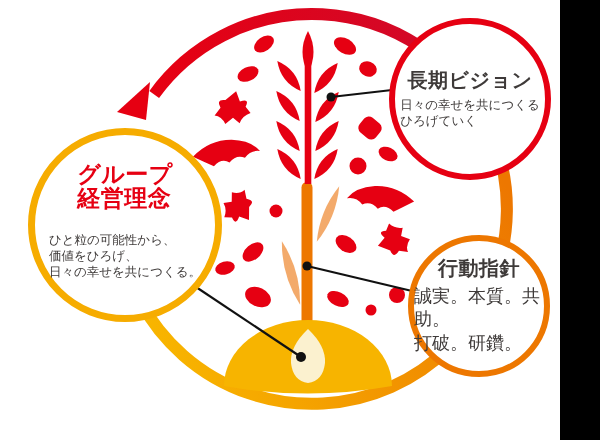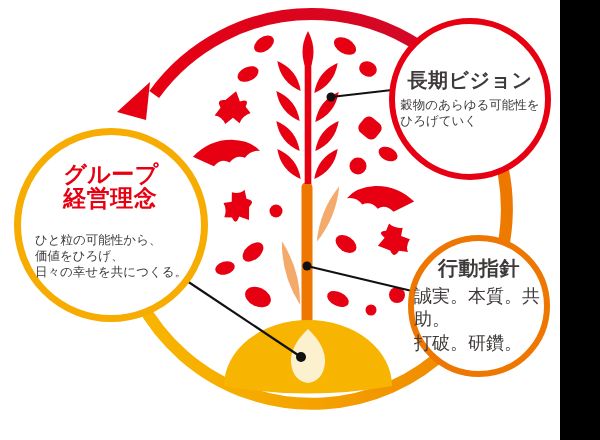--- a/index.html
+++ b/index.html
@@ -23,21 +23,21 @@
     z-index:3;
   }
   .bubble .b-title{
     font-weight:700;color:var(--c-ink,#3E3A39);
     white-space:pre-line;line-height:1.1;letter-spacing:.5px;
   }
   .bubble .b-body{
     color:var(--c-ink,#3E3A39);white-space:pre-line;
   }
   .b-philosophy{
-    left:14px;top:128px;width:180px;height:180px;
+    left:28px;top:128px;width:180px;height:180px;
     border:7px solid var(--c-goldborder,#F6AC00);
   }
   .b-philosophy .b-title{color:var(--c-red,#E60012);font-size:23px;line-height:1.06;transform:translateY(-4px);}
   .b-philosophy .b-body{font-size:12.5px;line-height:1.28;margin-top:22px;transform:translateY(-4px);}
   .b-vision{
     left:389px;top:18px;width:150px;height:150px;
     border:6px solid var(--c-red,#E60012);
   }
   .b-vision .b-title{font-size:20px;}
   .b-vision .b-body{font-size:12.5px;line-height:1.3;margin-top:6px;}
@@ -125,21 +125,21 @@
   <div class="bubble b-philosophy">
     <div class="b-title">グループ
 経営理念</div>
     <div class="b-body">ひと粒の可能性から、
 価値をひろげ、
 日々の幸せを共につくる。</div>
   </div>
 
   <div class="bubble b-vision">
     <div class="b-title">長期ビジョン</div>
-    <div class="b-body">穀物のあらゆる可能性を
+    <div class="b-body">日々の幸せを共につくる
 ひろげていく</div>
   </div>
 
   <div class="bubble b-guidelines">
     <div class="b-title">行動指針</div>
     <div class="b-body">誠実。本質。共助。
 打破。研鑽。</div>
   </div>
 
   <div class="blackbar"></div>

